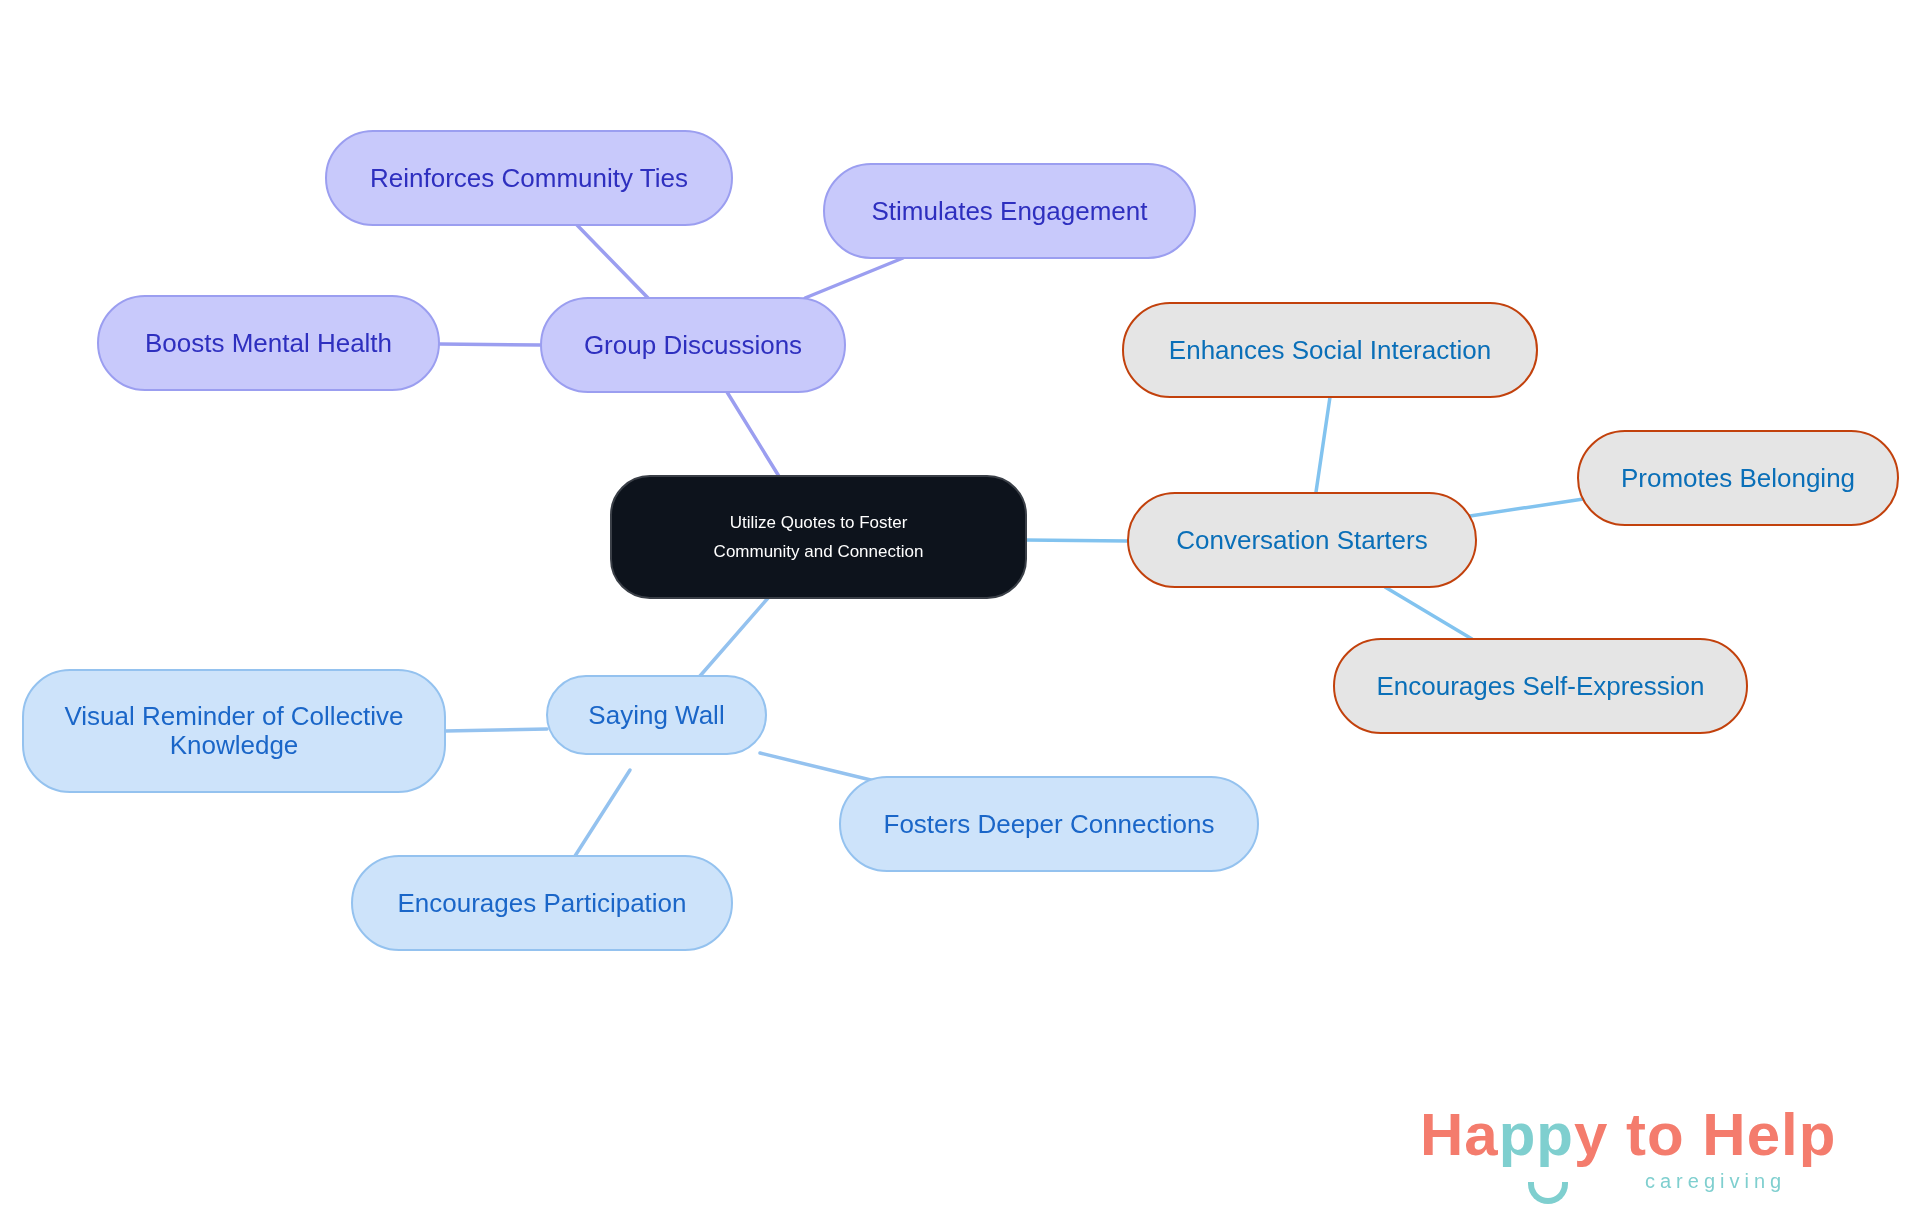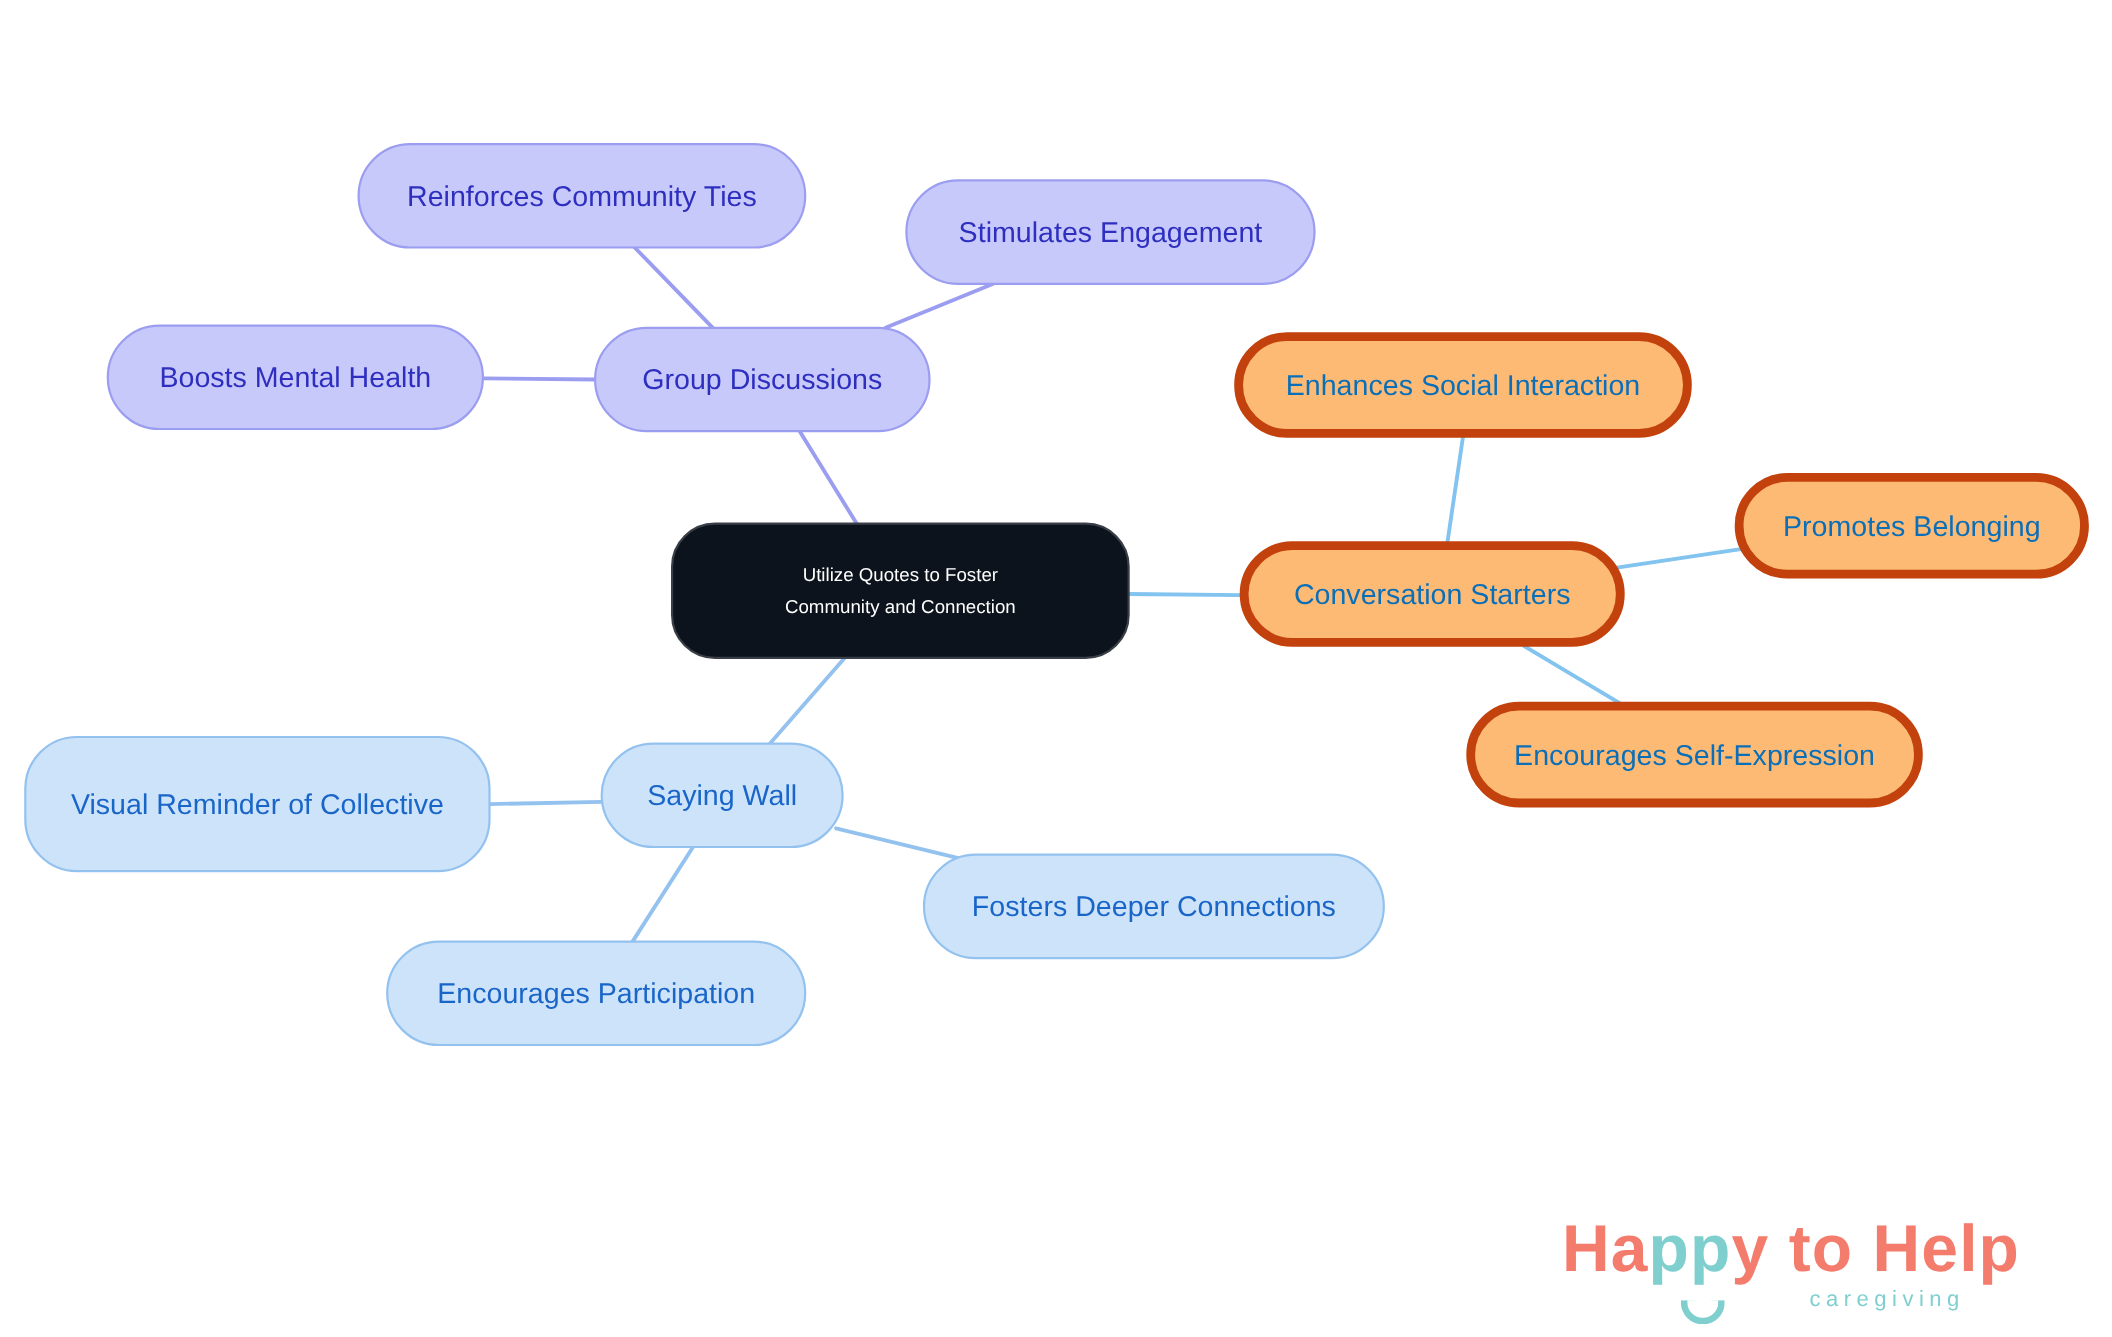--- a/index.html
+++ b/index.html
@@ -7,21 +7,21 @@
   #edges { position: absolute; left: 0; top: 0; width: 1920px; height: 1215px; }
   .node {
     position: absolute; box-sizing: border-box;
     display: flex; align-items: center; justify-content: center; text-align: center;
     border-radius: 48px; font-size: 26px; line-height: 29px; padding: 17px 20px;
     cursor: pointer;
   }
   .node span { display: block; }
   .root { background: #0d131c; border: 2px solid #3a3f47; color: #ffffff; border-radius: 40px; font-size: 17px; line-height: 29px; }
   .purple { background: #c8c9fb; border: 2px solid #9b9ef0; color: #2e2fbf; }
-  .blue { background: #fdba74; border: 8px solid #c2410c; color: #0a6fb8; }
+  .blue { background: #e5e5e5; border: 2px solid #c2410c; color: #0a6fb8; }
   .pale { background: #cde3fa; border: 2px solid #94c2ef; color: #1a66c8; }
   .logo { position: absolute; left: 1420px; top: 1100px; width: 470px; height: 110px; }
   .logo-main { position: absolute; left: 0; top: 0; font-size: 60px; font-weight: bold; letter-spacing: 1px; white-space: nowrap; line-height: 70px; }
   .logo-main .coral { color: #f47c6d; }
   .logo-main .teal { color: #7fcfcf; }
   .logo-sub { position: absolute; left: 225px; top: 66px; font-size: 20px; letter-spacing: 5px; color: #7fcfcf; line-height: 30px; }
   .smile { position: absolute; left: 108px; top: 82px; width: 40px; height: 22px; border: 6px solid #7fcfcf; border-top: none; border-radius: 0 0 26px 26px; box-sizing: border-box; }
 </style>
 </head>
 <body>
@@ -69,26 +69,27 @@
 <div class="node blue" style="left:1122px;top:302px;width:416px;height:96px;">
   <span>Enhances Social Interaction</span>
 </div>
 <div class="node blue" style="left:1577px;top:430px;width:322px;height:96px;">
   <span>Promotes Belonging</span>
 </div>
 <div class="node blue" style="left:1333px;top:638px;width:415px;height:96px;">
   <span>Encourages Self-Expression</span>
 </div>
 
-<div class="node pale" style="left:546px;top:675px;width:221px;height:96px;">
+<div class="node pale" style="left:546px;top:675px;width:221px;height:80px;">
   <span>Saying Wall</span>
 </div>
 <div class="node pale" style="left:22px;top:669px;width:424px;height:124px;">
   <div>
     <span>Visual Reminder of Collective</span>
+    <span>Knowledge</span>
   </div>
 </div>
 <div class="node pale" style="left:351px;top:855px;width:382px;height:96px;">
   <span>Encourages Participation</span>
 </div>
 <div class="node pale" style="left:839px;top:776px;width:420px;height:96px;">
   <span>Fosters Deeper Connections</span>
 </div>
 
 <div class="logo">

